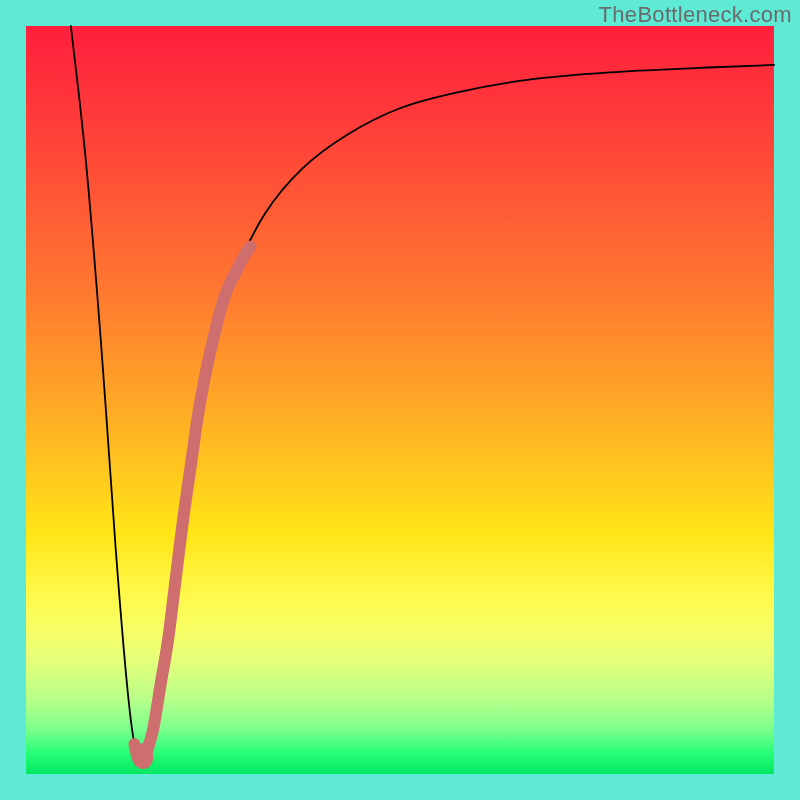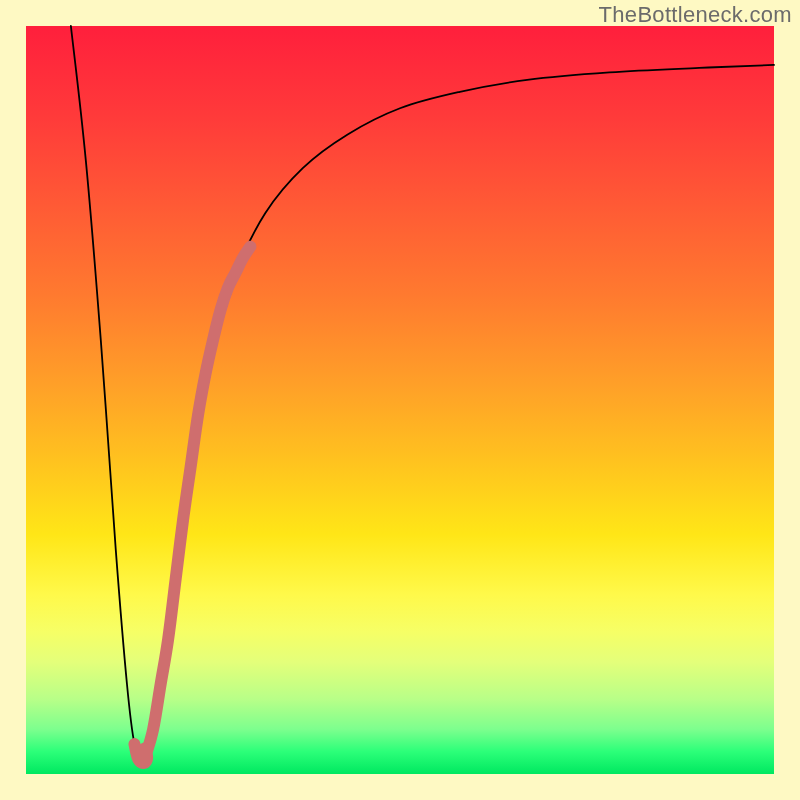--- a/index.html
+++ b/index.html
@@ -8,21 +8,21 @@
     width: 800px;
     height: 800px;
     overflow: hidden;
     background: #000;
     font-family: Arial, Helvetica, sans-serif;
   }
   .frame {
     position: relative;
     width: 800px;
     height: 800px;
-    background: #fef9c3;
+    background: #5eead4;
   }
   .plot-area {
     position: absolute;
     left: 26px;
     top: 26px;
     width: 748px;
     height: 748px;
     
     background: linear-gradient(
       to bottom,

